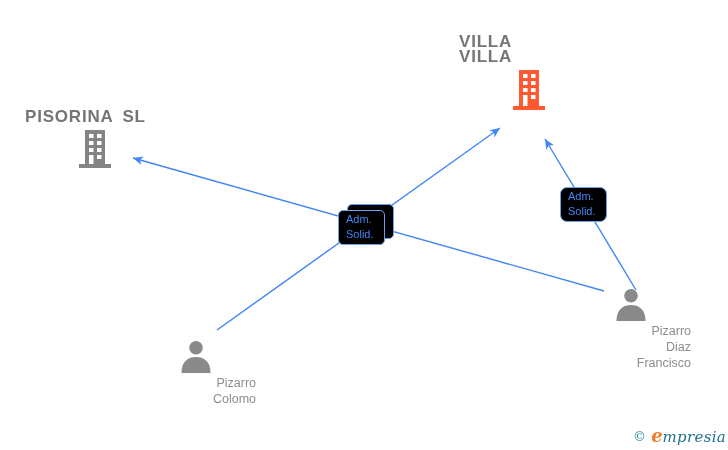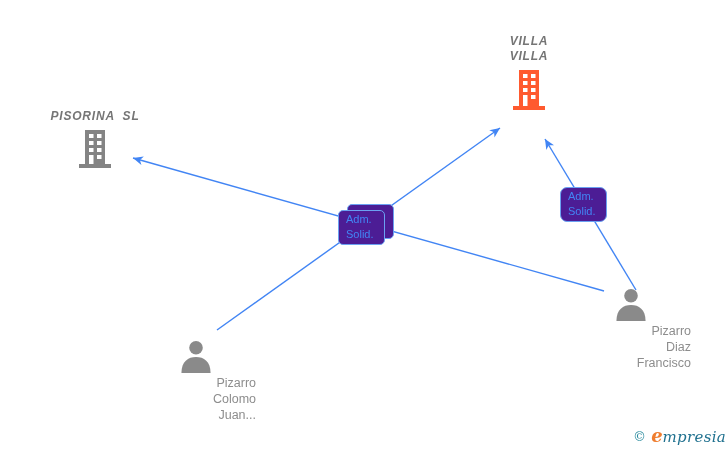--- a/index.html
+++ b/index.html
@@ -6,29 +6,29 @@
   html,body { background:#ffffff; }
   body { font-family:"Liberation Sans", sans-serif; }
   #canvas {
     position:relative; width:728px; height:450px;
     background:#ffffff; overflow:hidden;
   }
   .abs { position:absolute; }
   #edges-layer { position:absolute; left:0; top:0; z-index:1; }
   .node { z-index:2; }
   .company-label {
-    font-weight:bold; font-size:12px; color:#757575;
-    letter-spacing:0.8px; word-spacing:4px; text-align:center; line-height:15px;font-style:italic;
+    font-weight:bold; font-size:17px; color:#757575;
+    letter-spacing:0.8px; word-spacing:4px; line-height:15px;
   }
   .person-label {
     font-size:12.5px; color:#8d8d8d; text-align:right; line-height:16px;
   }
   .rel-box {
     position:absolute; width:47px; height:35px;
-    background:#4c1d95; border:1.6px solid #6ba1f2; border-radius:5px;
+    background:#000000; border:1.6px solid #6ba1f2; border-radius:5px;
     color:#4285f4; font-size:11px; line-height:15px;
     padding:1px 0 2px 7px; z-index:4;
   }
   .rel-box.back { z-index:3; }
   .rel-box.single { border-radius:7px; border-width:1.8px; }
   .icon-block { display:block; }
   #logo {
     position:absolute; right:2px; bottom:4px; z-index:5;
     font-family:"DejaVu Serif", serif; font-style:italic; white-space:nowrap;
   }
@@ -90,21 +90,20 @@
   </div>
 
   <div class="abs node" style="left:136px; top:340px; width:120px;">
     <svg class="icon-block" width="36" height="33" viewBox="0 0 36 34" style="margin:0 auto;">
       <circle cx="18" cy="8" r="7" fill="#8a8a8a"></circle>
       <path d="M3,34 C3,22 10,17.5 18,17.5 C26,17.5 33,22 33,34 Z" fill="#8a8a8a"></path>
     </svg>
     <div class="person-label" style="margin-top:2px;">
       <div>Pizarro</div>
       <div>Colomo</div>
-      <div>Juan...</div>
     </div>
   </div>
 
   <div class="abs node" style="left:571px; top:288px; width:120px;">
     <svg class="icon-block" width="36" height="33" viewBox="0 0 36 34" style="margin:0 auto;">
       <circle cx="18" cy="8" r="7" fill="#8a8a8a"></circle>
       <path d="M3,34 C3,22 10,17.5 18,17.5 C26,17.5 33,22 33,34 Z" fill="#8a8a8a"></path>
     </svg>
     <div class="person-label" style="margin-top:2px;">
       <div>Pizarro</div>

